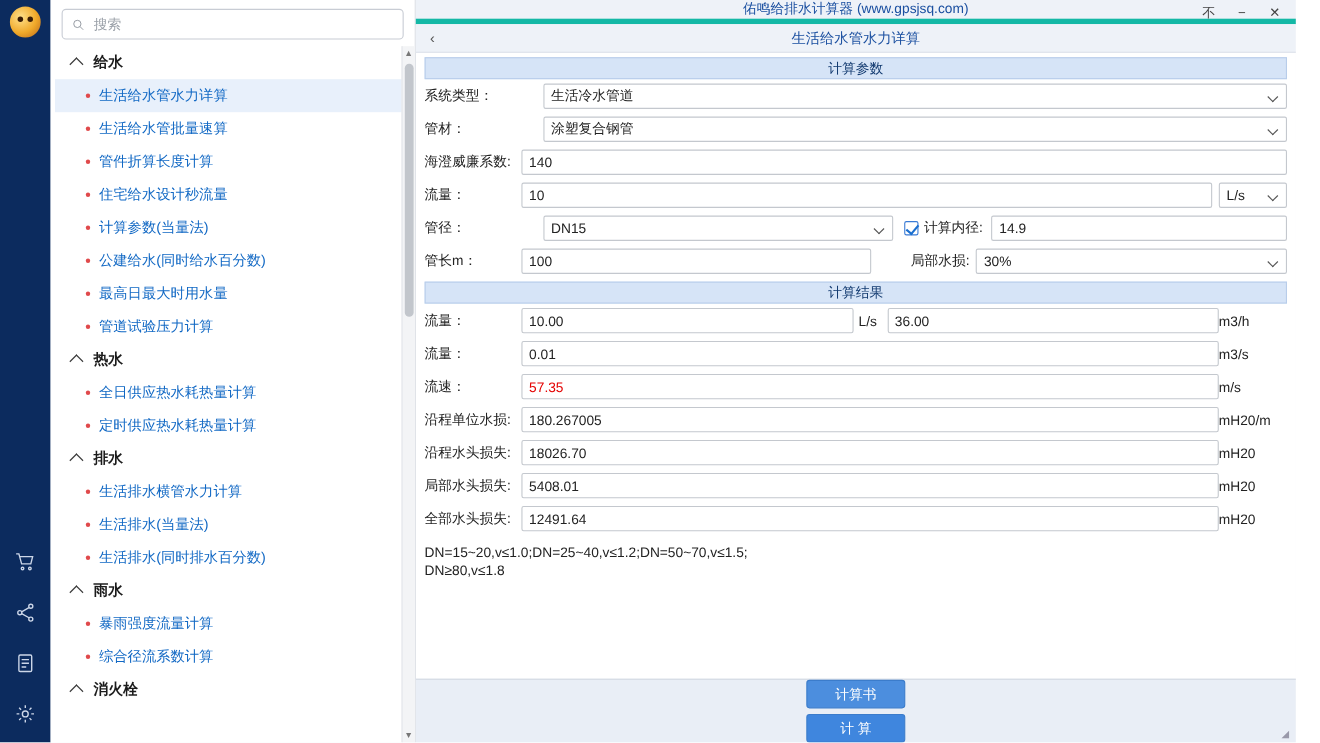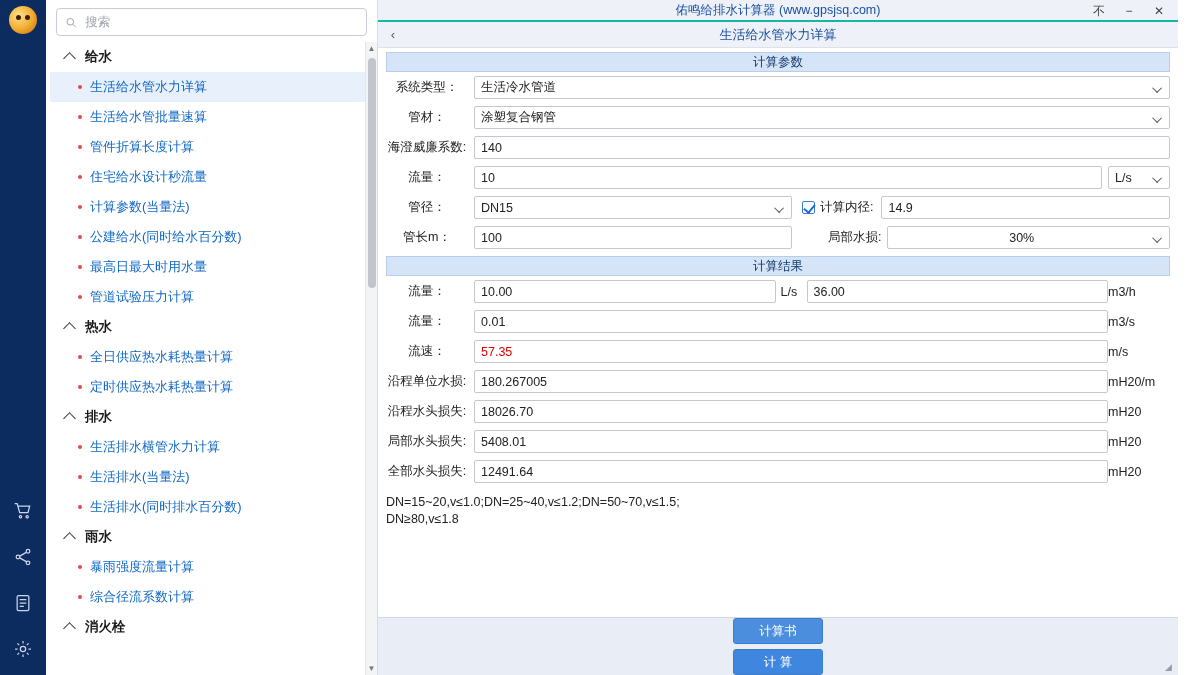--- a/index.html
+++ b/index.html
@@ -163,21 +163,21 @@
     flex-direction: column;
     background: #ffffff;
     min-width: 0;
   }
   .titlebar {
     height: 22px;
     background: #eef2f8;
     display: flex;
     align-items: center;
     position: relative;
-    border-bottom: 2px solid #14b8a6;
+    border-bottom: 5px solid #14b8a6;
   }
   .titlebar .title {
     flex: 1;
     text-align: center;
     font-size: 12.5px;
     color: #1a4fa0;
   }
   .win-btns { display: flex; align-items: center; position: absolute; right: 4px; top: 0; height: 22px; }
   .win-btn {
     width: 30px; height: 22px;
@@ -223,21 +223,21 @@
   }
   .row {
     display: flex;
     align-items: center;
     height: 29px;
     margin-top: 1px;
   }
   .lbl {
     width: 88px;
     flex: 0 0 88px;
-    text-align: center;
+    text-align: left;
     padding-right: 6px;
     font-size: 12.5px;
     color: #222;
   }
   .field {
     flex: 1;
     height: 23px;
     border: 1px solid #c4c8ce;
     border-radius: 2px;
     background: #fff;
@@ -247,20 +247,21 @@
     font-size: 12.5px;
     color: #222;
     min-width: 0;
     overflow: hidden;
     white-space: nowrap;
   }
   .field.err { color: #e40000; }
   .select {
     position: relative;
     padding-right: 20px;
+    margin-left: 20px;
   }
   .select .caret {
     position: absolute;
     right: 7px; top: 50%;
     margin-top: -2px;
     width: 7px; height: 7px;
     border-left: 1.4px solid #555;
     border-bottom: 1.4px solid #555;
     transform: rotate(-45deg) translateY(-2px);
   }
@@ -559,21 +560,21 @@
       </div>
 
       <div class="row">
         <div class="lbl">管长m：</div>
         <div class="field" style="flex:0 0 318px;">
           <span>100</span>
         </div>
         <div class="checkline" style="margin-left:36px;">
           <span>局部水损:</span>
         </div>
-        <div class="field select" style="margin-left:6px;justify-content:center;">
+        <div class="field select" style="margin-left:6px;">
           <span>30%</span>
           <span class="caret"></span>
         </div>
       </div>
 
       <div class="section-header">计算结果</div>
 
       <div class="row">
         <div class="lbl">流量：</div>
         <div class="field">

